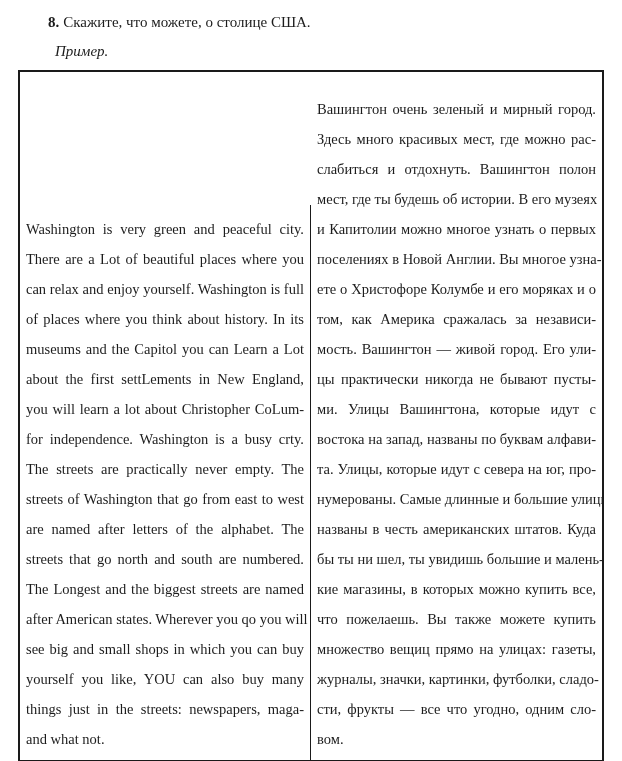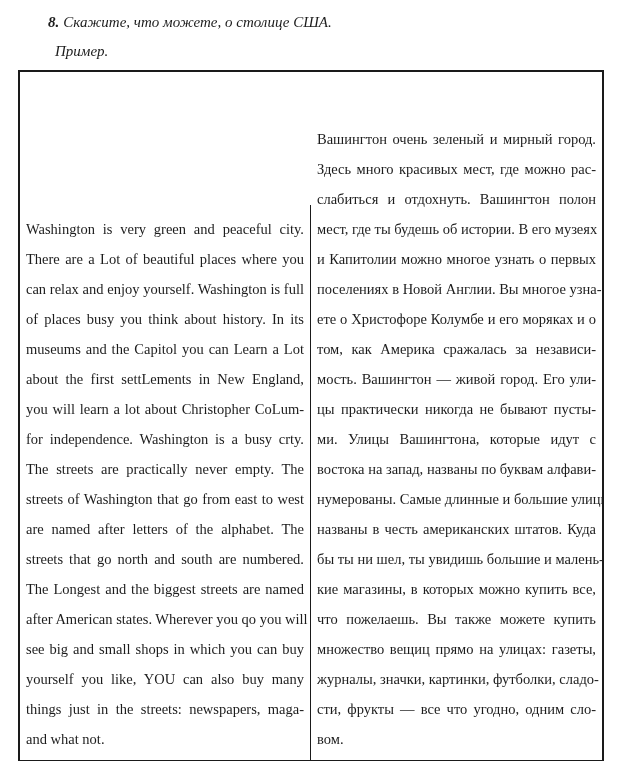--- a/index.html
+++ b/index.html
@@ -13,21 +13,20 @@
   }
   .page {
     width: 622px;
     height: 761px;
     padding: 12px 18px 6px 18px;
   }
   .task-header {
     margin-left: 30px;
     font-size: 15px;
     line-height: 20px;
-    font-style: italic;
   }
   .task-number {
     font-weight: bold;
     margin-right: 4px;
   }
   .example-label {
     margin-left: 37px;
     margin-top: 9px;
     font-size: 15px;
     font-style: italic;
@@ -67,21 +66,21 @@
 <div class="page">
   <div class="task-header">
     <span class="task-number">8.</span><span class="task-text">Скажите, что можете, о столице США.</span>
   </div>
   <div class="example-label">Пример.</div>
   <div class="translation-table">
     <div class="col col-english">
         <div class="line">Washington is very green and peaceful city.</div>
         <div class="line">There are a Lot of beautiful places where you</div>
         <div class="line">can relax and enjoy yourself. Washington is full</div>
-        <div class="line">of places busy you think about history. In its</div>
+        <div class="line">of places where you think about history. In its</div>
         <div class="line">museums and the Capitol you can Learn a Lot</div>
         <div class="line">about the first settLements in New England,</div>
         <div class="line">you will learn a lot about Christopher CoLum-</div>
         <div class="line">for independence. Washington is a busy crty.</div>
         <div class="line">The streets are practically never empty. The</div>
         <div class="line">streets of Washington that go from east to west</div>
         <div class="line">are named after letters of the alphabet. The</div>
         <div class="line">streets that go north and south are numbered.</div>
         <div class="line">The Longest and the biggest streets are named</div>
         <div class="line">after American states. Wherever you qo you will</div>
@@ -96,20 +95,21 @@
         <div class="line">слабиться и отдохнуть. Вашингтон полон</div>
         <div class="line">мест, где ты будешь об истории. В его музеях</div>
         <div class="line">и Капитолии можно многое узнать о первых</div>
         <div class="line">поселениях в Новой Англии. Вы многое узна-</div>
         <div class="line">ете о Христофоре Колумбе и его моряках и о</div>
         <div class="line">том, как Америка сражалась за независи-</div>
         <div class="line">мость. Вашингтон — живой город. Его ули-</div>
         <div class="line">цы практически никогда не бывают пусты-</div>
         <div class="line">ми. Улицы Вашингтона, которые идут с</div>
         <div class="line">востока на запад, названы по буквам алфави-</div>
+        <div class="line">та. Улицы, которые идут с севера на юг, про-</div>
         <div class="line">нумерованы. Самые длинные и большие улицы</div>
         <div class="line">названы в честь американских штатов. Куда</div>
         <div class="line">бы ты ни шел, ты увидишь большие и малень-</div>
         <div class="line">кие магазины, в которых можно купить все,</div>
         <div class="line">что пожелаешь. Вы также можете купить</div>
         <div class="line">множество вещиц прямо на улицах: газеты,</div>
         <div class="line">журналы, значки, картинки, футболки, сладо-</div>
         <div class="line">сти, фрукты — все что угодно, одним сло-</div>
         <div class="line last">вом.</div>
       </div>

